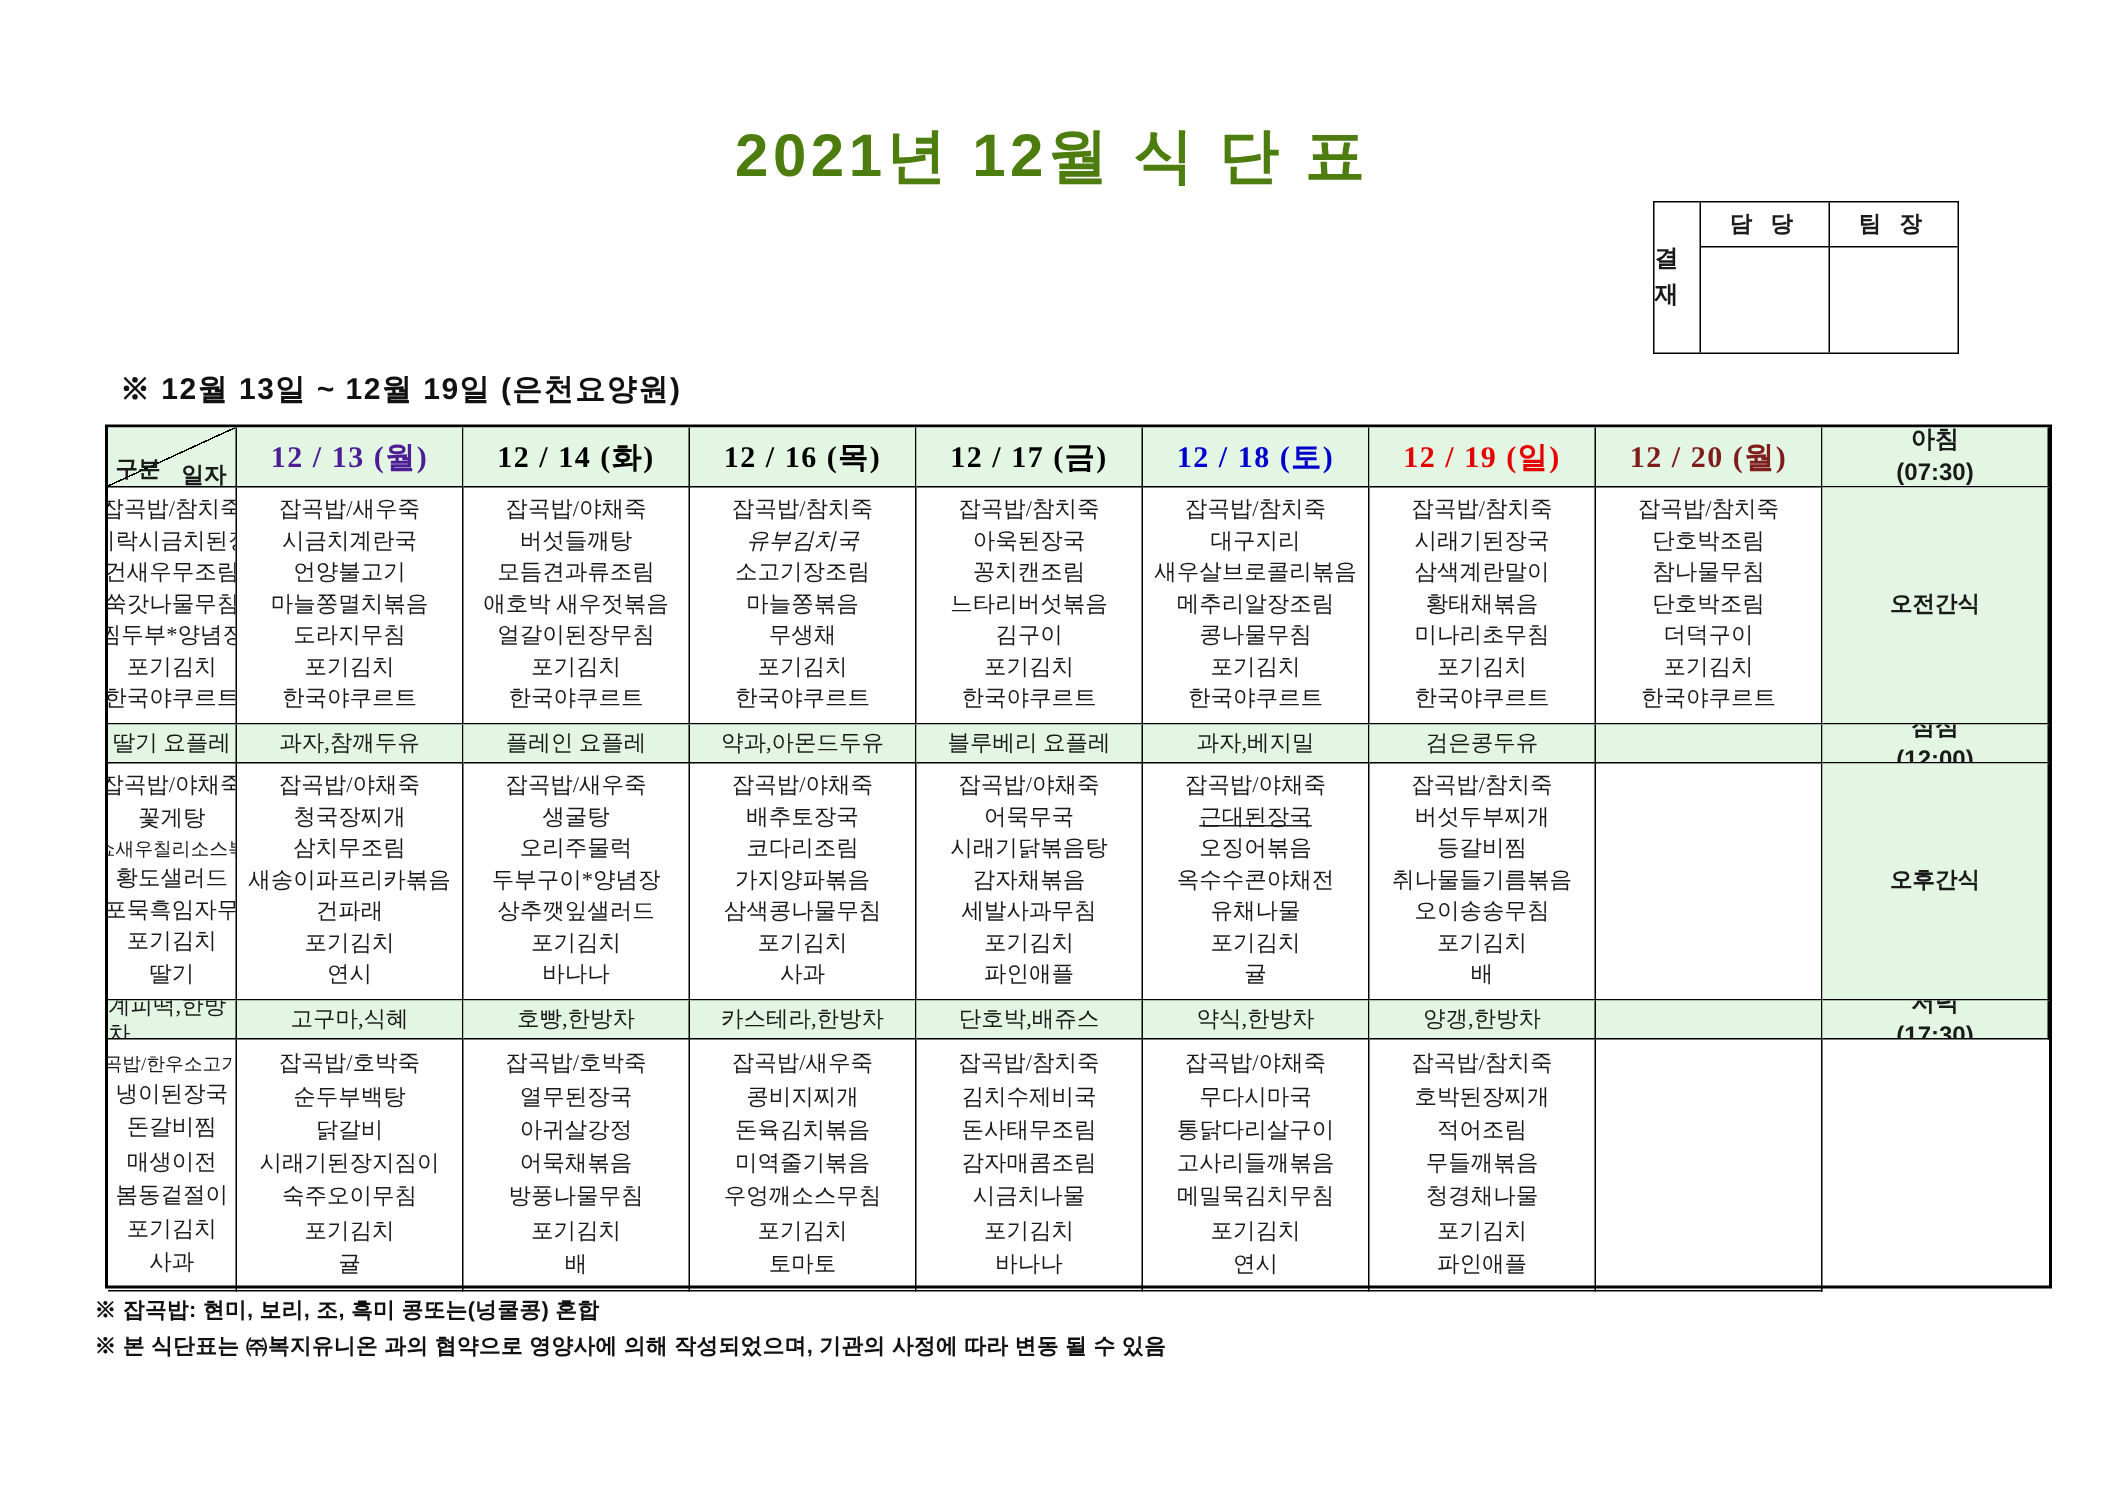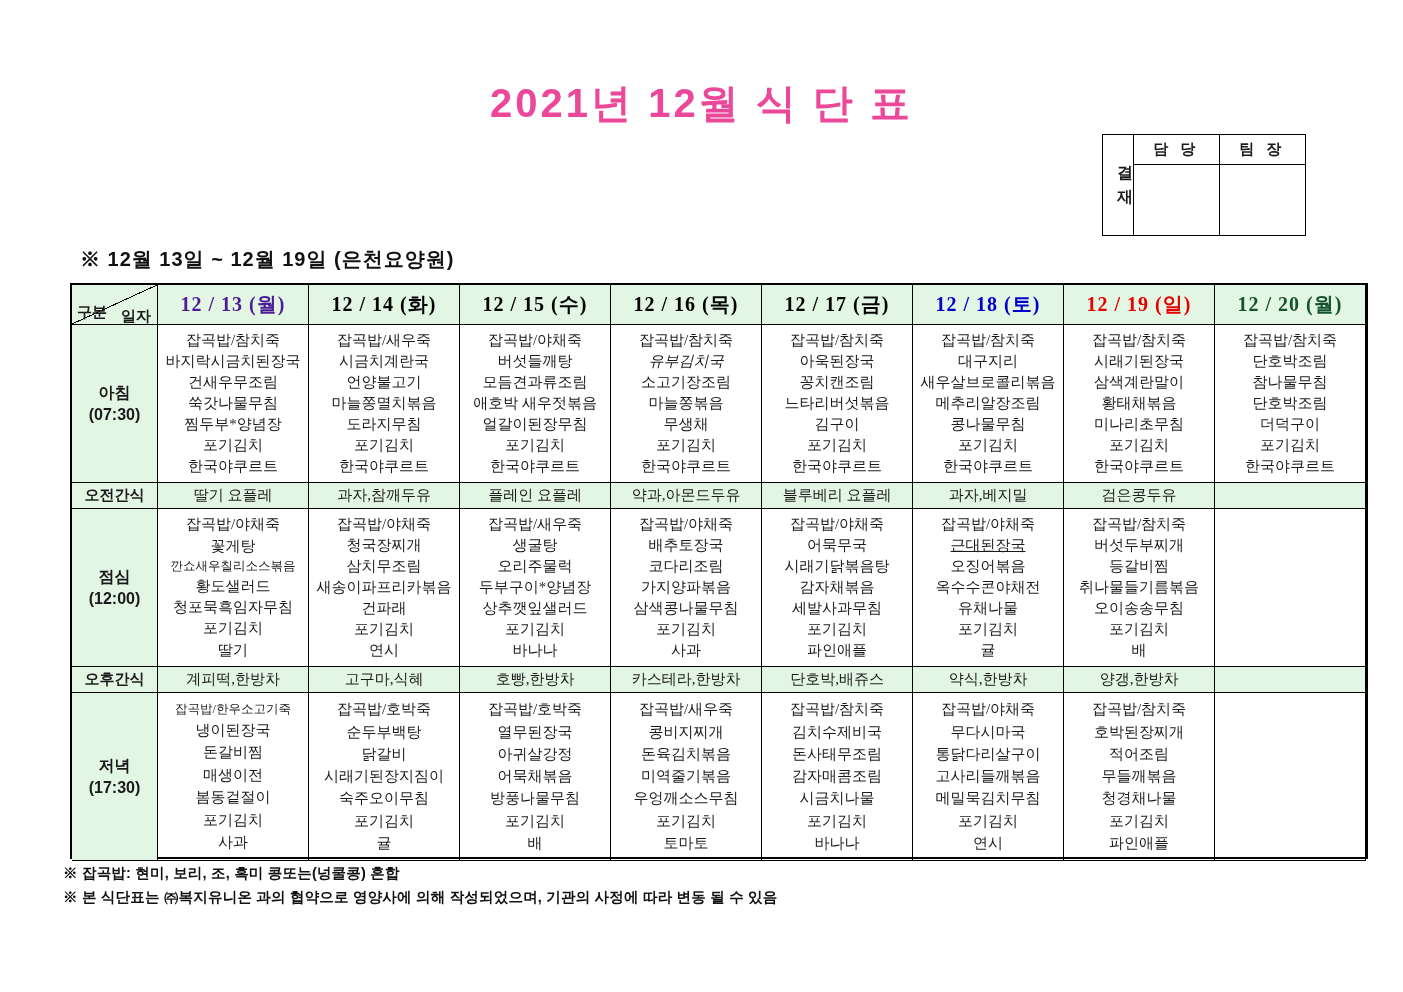--- a/index.html
+++ b/index.html
@@ -3,29 +3,29 @@
 <meta charset="utf-8">
 <style>
   html,body{margin:0;padding:0;}
   body{
     width:1403px;height:992px;background:#ffffff;position:relative;
     font-family:"Liberation Sans", sans-serif;color:#1a1a1a;overflow:hidden;
   }
   
   .page-title{
     position:absolute;top:76px;left:0;width:100%;text-align:center;
-    font-size:40px;font-weight:bold;letter-spacing:3px;color:#ec4899;
+    font-size:40px;font-weight:bold;letter-spacing:3px;color:#4d7c0f;
   }
   
   .approval{
     position:absolute;left:1102px;top:134px;width:202px;height:100px;
     border:1px solid #000;display:flex;background:#fff;
   }
   .approval-title{
-    width:30px;border-right:1px solid #000;display:flex;align-items:center;justify-content:flex-end;
+    width:30px;border-right:1px solid #000;display:flex;align-items:center;justify-content:flex-start;
     font-weight:bold;font-size:16px;
   }
   .approval-title span{display:block;width:1em;line-height:1.5;word-break:break-all;text-align:center;}
   .approval-cols{flex:1;display:grid;grid-template-columns:1fr 1fr;grid-template-rows:30px 1fr;}
   .approval-head{
     border-bottom:1px solid #000;display:flex;align-items:center;justify-content:center;
     font-weight:bold;font-size:15px;letter-spacing:4px;
   }
   .approval-head.first, .approval-body.first{border-right:1px solid #000;}
   
@@ -98,26 +98,25 @@
 
 <div class="subtitle">※ 12월 13일 ~ 12월 19일 (은천요양원)</div>
 
 <div class="menu-grid" id="menu-grid">
     <div class="corner green">
       <div class="tr">일자</div>
       <div class="bl">구분</div>
     </div>
     <div class="header-cell green" style="color: #4c1d95;">12 / 13 (월)</div>
     <div class="header-cell green" style="color: rgb(0, 0, 0);">12 / 14 (화)</div>
-    <div class="header-cell green" style="color: rgb(0, 0, 0);">12 / 15 (수)</div>
     <div class="header-cell green" style="color: rgb(0, 0, 0);">12 / 16 (목)</div>
     <div class="header-cell green" style="color: rgb(0, 0, 0);">12 / 17 (금)</div>
     <div class="header-cell green" style="color: rgb(0, 0, 205);">12 / 18 (토)</div>
     <div class="header-cell green" style="color: rgb(230, 0, 0);">12 / 19 (일)</div>
-    <div class="header-cell green" style="color: #14532d;">12 / 20 (월)</div>
+    <div class="header-cell green" style="color: #7f1d1d;">12 / 20 (월)</div>
     <div class="label-cell green">
       <div class="">아침</div>
       <div class="">(07:30)</div>
     </div>
     <div class="meal-cell">
       <div class="item" style="font-size: 15px;">잡곡밥/참치죽</div>
       <div class="item" style="font-size: 15px;">바지락시금치된장국</div>
       <div class="item" style="font-size: 15px;">건새우무조림</div>
       <div class="item" style="font-size: 15px;">쑥갓나물무침</div>
       <div class="item" style="font-size: 15px;">찜두부*양념장</div>

